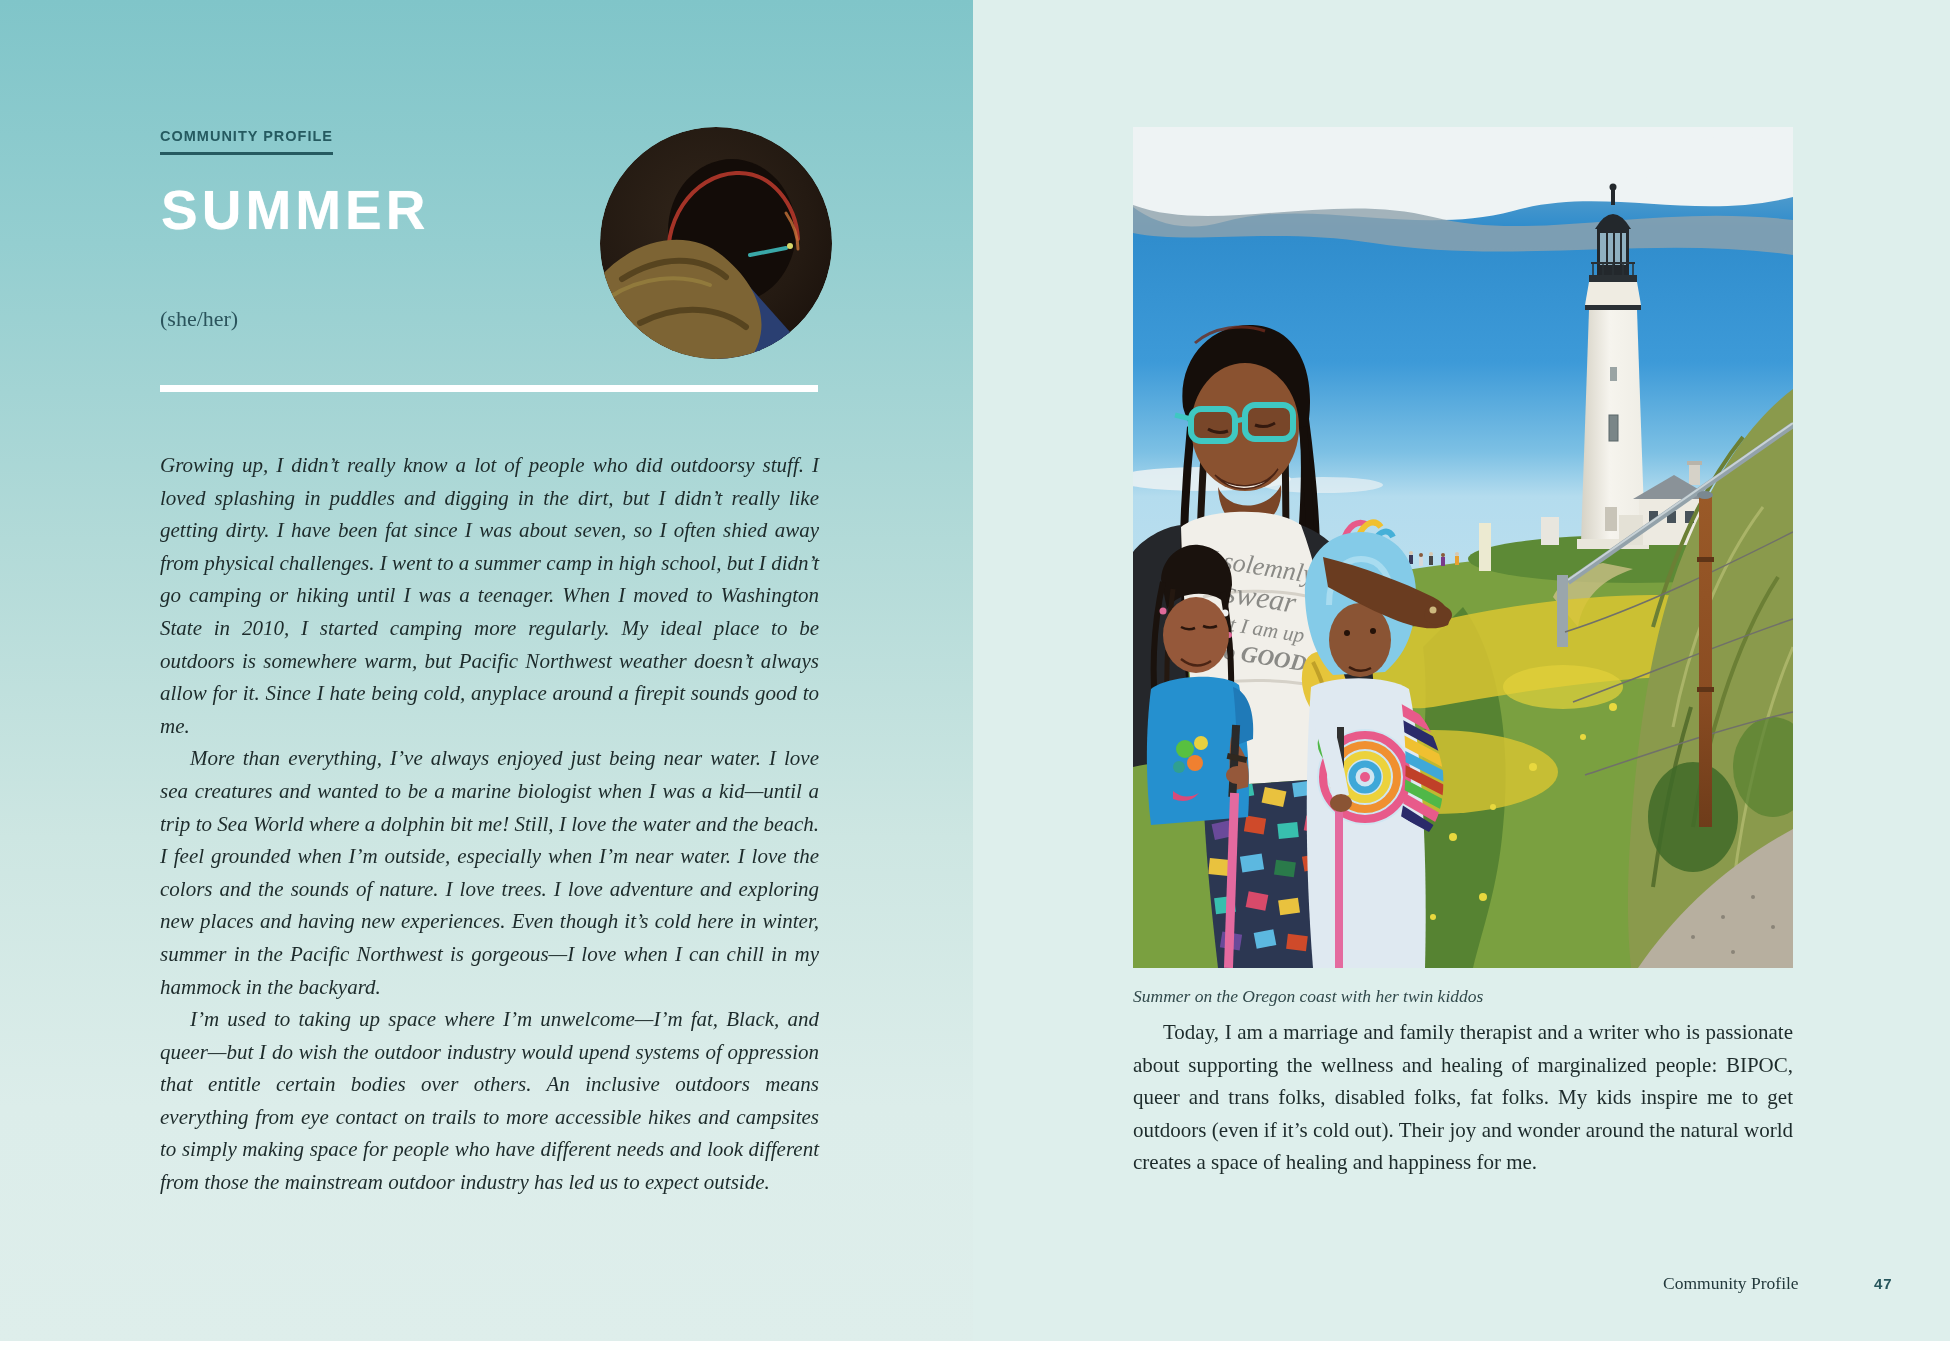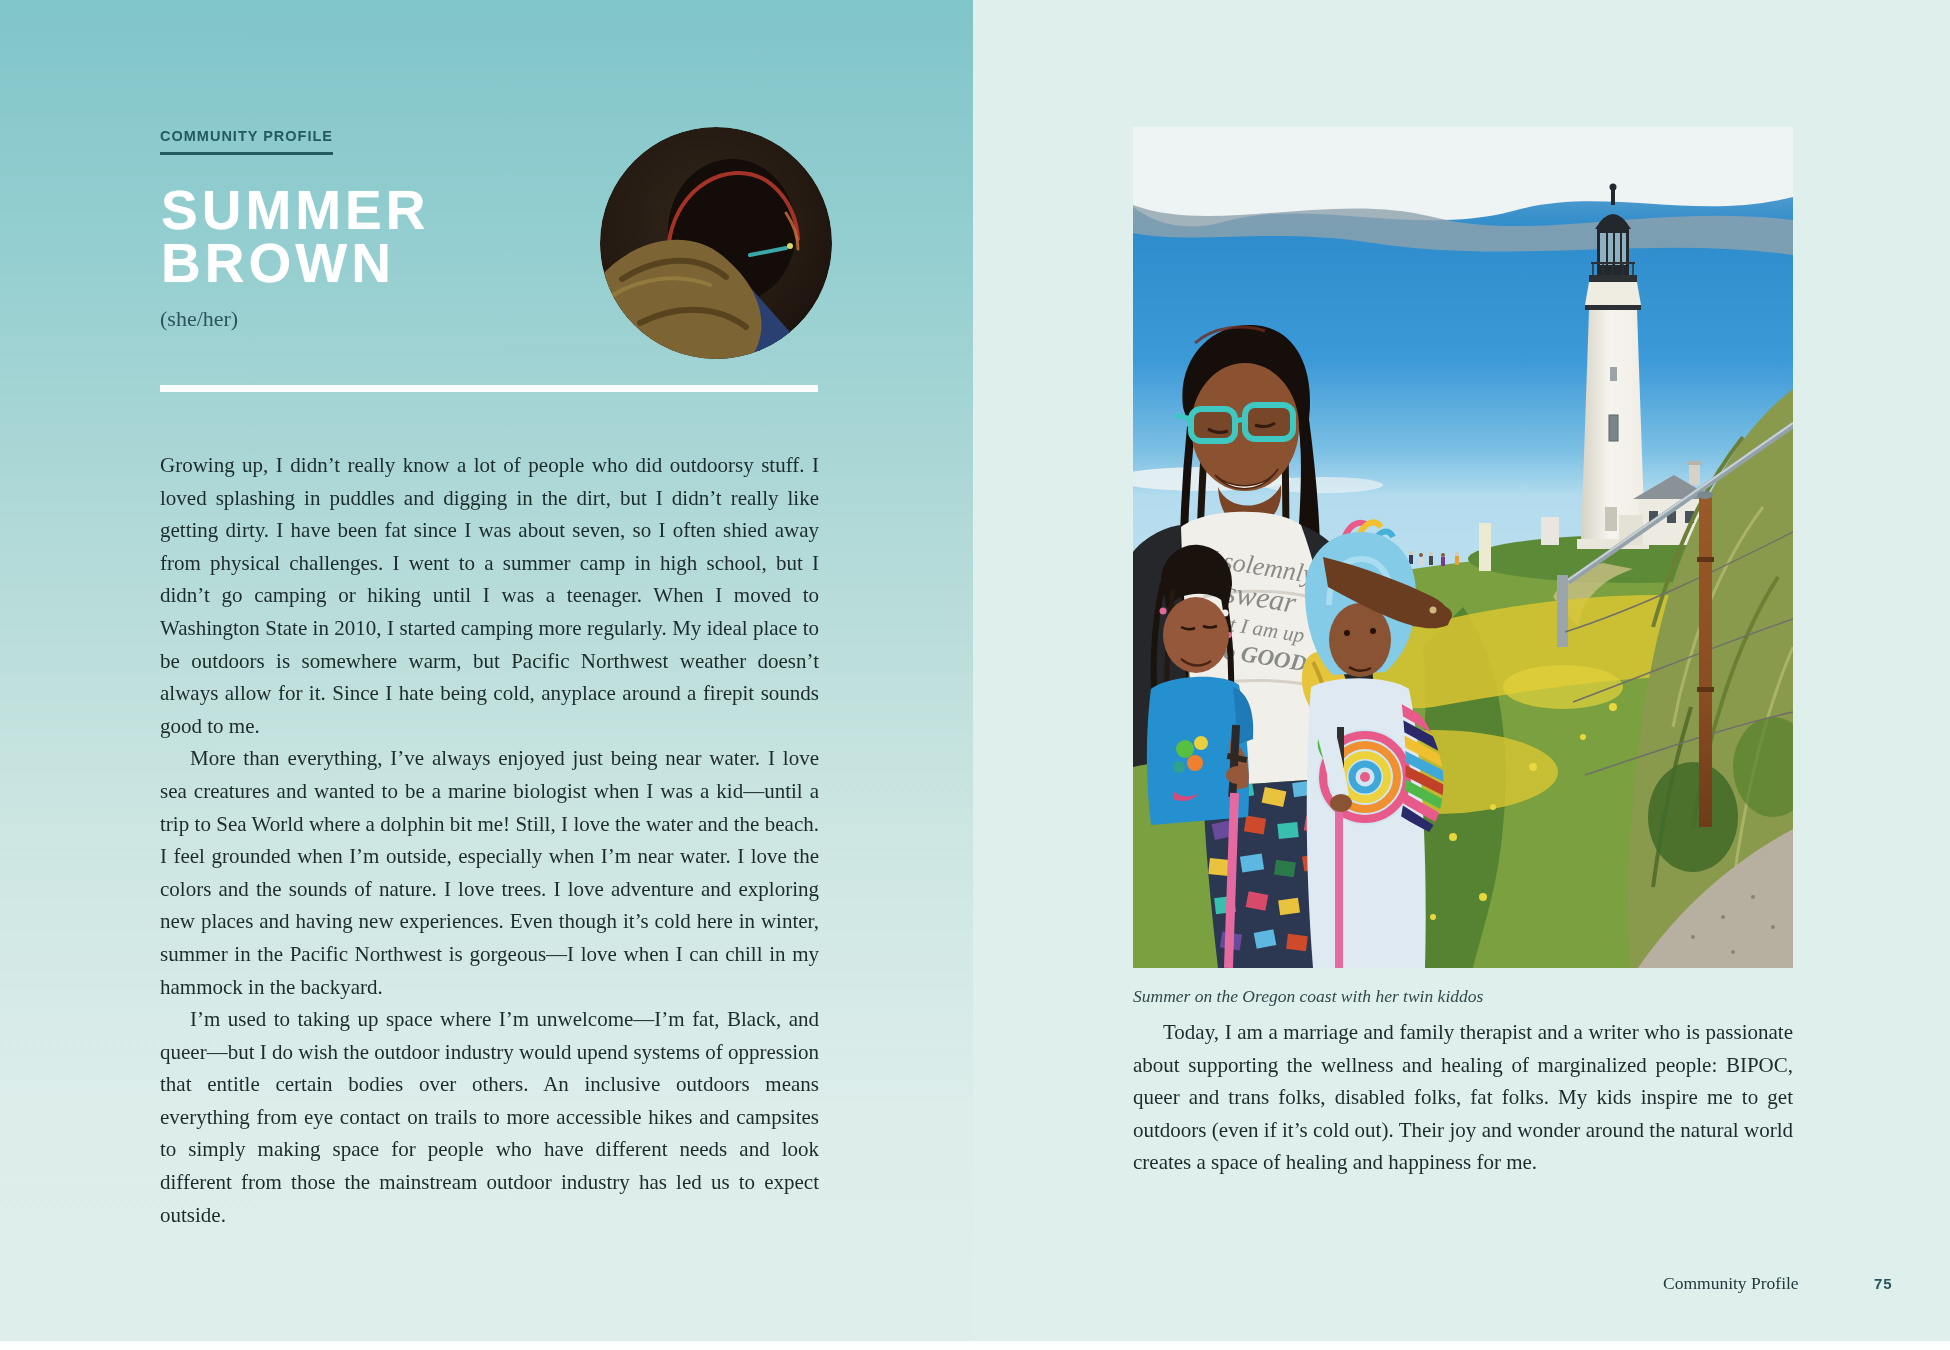--- a/index.html
+++ b/index.html
@@ -15,42 +15,42 @@
     font-weight:bold;font-size:14.5px;letter-spacing:1px;color:#255a60;
     padding-bottom:8px;border-bottom:3px solid #255a60;}
   .profile-title{position:absolute;left:157px;top:180px;margin:4px;
     font-family:"Liberation Sans",sans-serif;font-weight:bold;font-size:55px;
     line-height:53px;letter-spacing:4px;color:#ffffff;text-shadow:0 0 1px rgba(255,255,255,.6);}
   .pronouns{position:absolute;left:160px;top:306px;font-size:22px;color:#2b545c;}
   .portrait{position:absolute;left:600px;top:127px;width:232px;height:232px;border-radius:50%;overflow:hidden;}
   .portrait svg{display:block;}
   .divider{position:absolute;left:160px;top:385px;width:658px;height:7px;background:#ffffff;}
   .body-copy{position:absolute;left:160px;top:449px;width:659px;color:#1d2b2b;
-    font-size:21px;line-height:32.6px;text-align:justify;}
+    font-size:21px;line-height:32.6px;text-align:justify;font-style:italic;}
   .body-copy p{margin:0;}
   .body-copy p + p{text-indent:30px;}
 
   
   .main-photo{position:absolute;left:160px;top:127px;width:660px;height:841px;overflow:hidden;}
   .caption{position:absolute;left:160px;top:986px;font-style:italic;font-size:17.5px;color:#30484a;}
   .right-copy{position:absolute;left:160px;top:995px;width:660px;color:#1d2b2b;
     font-size:21px;line-height:32.6px;text-align:justify;text-indent:30px;}
   .footer-label{position:absolute;left:690px;top:1273px;font-size:17.5px;color:#23393c;}
   .footer-page{position:absolute;left:901px;top:1275px;font-family:"Liberation Sans",sans-serif;
     font-weight:bold;font-size:15px;letter-spacing:1px;color:#27565c;}
 </style>
 </head>
 <body>
 
 <div class="spread">
 
   <div class="page-left">
     <div class="eyebrow">COMMUNITY PROFILE</div>
 
-    <h1 class="profile-title"><span>SUMMER</span><br><span>BROWN</span></h1>
+    <h1 class="profile-title"><span>SUMMER</span><br></h1>
 
     <div class="pronouns">(she/her)</div>
 
     <div class="portrait" role="img" aria-label="Profile view of Summer Brown in low light, her head outlined by a warm red glow, wearing teal glasses and an olive-yellow jacket">
       <svg width="232" height="232" viewBox="0 0 232 232">
         <defs>
           <radialGradient id="pbg" cx="45%" cy="40%" r="75%">
             <stop offset="0%" stop-color="#31251a"></stop>
               <stop offset="60%" stop-color="#241a12"></stop>
             <stop offset="100%" stop-color="#180f0a"></stop>
@@ -374,17 +374,17 @@
           <rect x="94" y="628" width="20" height="6" fill="#30281f" transform="rotate(12 104 631)"></rect>
         </g>
       </svg>
     </div>
 
     <div class="caption">Summer on the Oregon coast with her twin kiddos</div>
 
     <p class="right-copy">Today, I am a marriage and family therapist and a writer who is passionate about supporting the wellness and healing of marginalized people: BIPOC, queer and trans folks, disabled folks, fat folks. My kids inspire me to get outdoors (even if it’s cold out). Their joy and wonder around the natural world creates a space of healing and happiness for me.</p>
 
     <div class="footer-label">Community Profile</div>
-    <div class="footer-page">75</div>
+    <div class="footer-page">47</div>
   </div>
 
   <div class="bottom-edge"></div>
 </div>
 
 </body></html>

